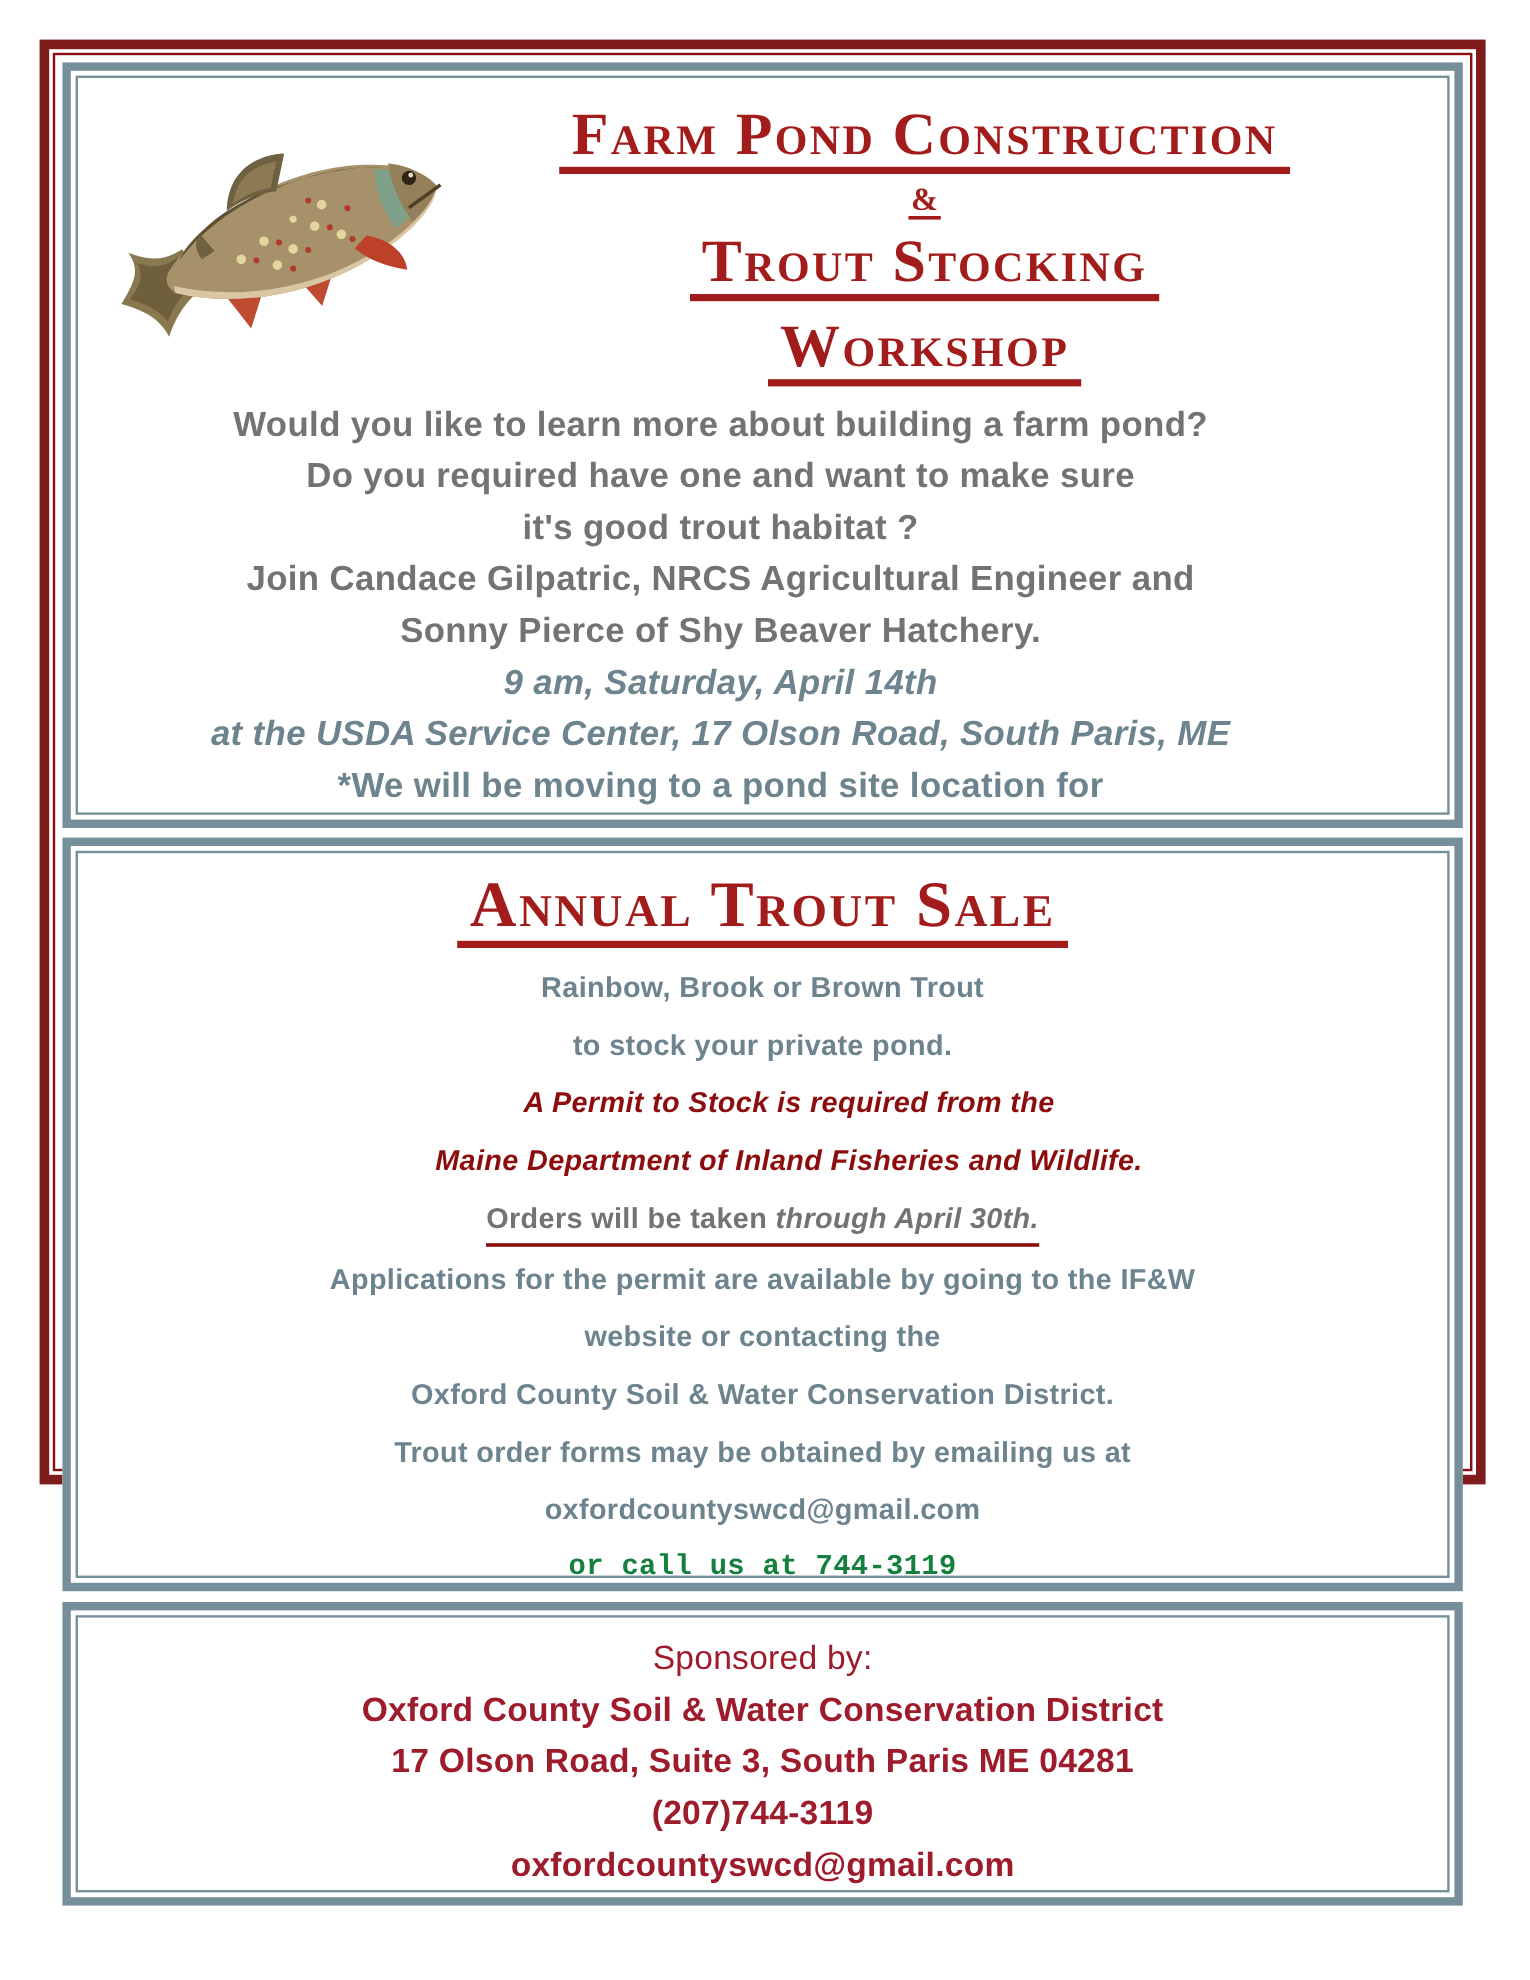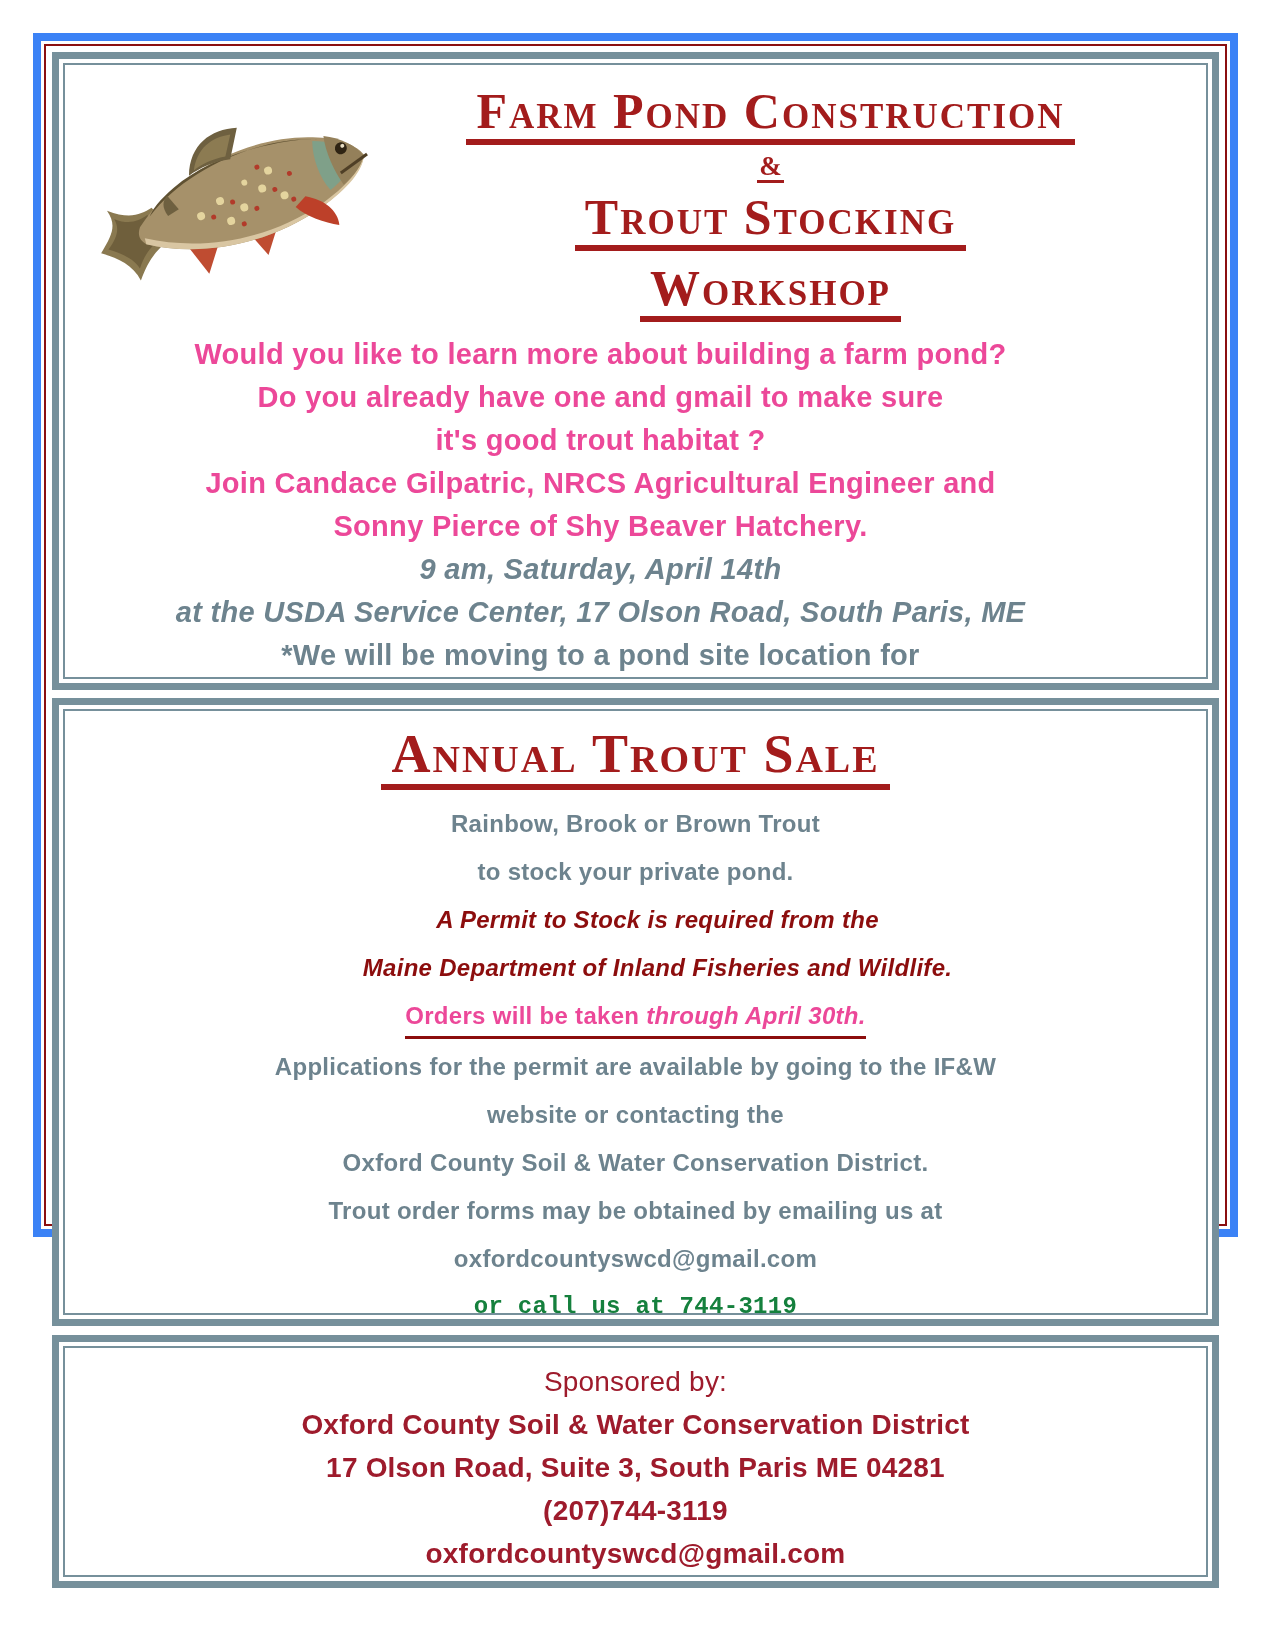--- a/index.html
+++ b/index.html
@@ -1,20 +1,20 @@
 <!DOCTYPE html>
 <html><head>
 <meta charset="utf-8">
 <style>
   html,body{margin:0;padding:0;background:#ffffff;}
   body{width:1275px;height:1650px;position:relative;font-family:"Liberation Sans",sans-serif;overflow:hidden;}
 
   
   .red-frame{position:absolute;left:33px;top:33px;width:1205px;height:1204px;
-    border:8px solid #3b82f6;box-sizing:border-box;padding:3px;}
+    border:8px solid #7f1d1d;box-sizing:border-box;padding:3px;}
   .red-frame-inner{width:100%;height:100%;box-sizing:border-box;border:2px solid #8b0f10;
     padding:6px 6px;display:flex;flex-direction:column;}
 
   
   .section{border:7px solid #76909b;box-sizing:border-box;padding:4px;background:#fff;}
   .section-inner{width:100%;height:100%;box-sizing:border-box;border:2px solid #76909b;
     text-align:center;position:relative;overflow:hidden;}
   .sec-workshop{height:662px;margin-bottom:8px;}
   .sec-sale{height:628px;margin-bottom:9px;}
   .sec-footer{flex:1;}
@@ -25,21 +25,21 @@
     display:inline-block;border-bottom:6px solid #a31c1c;padding:0 10px 1px 10px;margin:5px auto;}
   .amp{font-family:"Liberation Serif",serif;font-weight:bold;color:#a31c1c;font-size:27px;
     line-height:28px;display:inline-block;border-bottom:3px solid #a31c1c;padding:0 2px;margin:2px auto;}
   .title-block{margin-left:270px;padding-top:14px;}
   .sale-title{font-size:54px;line-height:58px;margin-top:14px;margin-bottom:10px;text-align:right;}
 
   
   .wk-body{margin-right:70px;padding-top:6px;}
   .line{display:block;}
   .wk-body .line{font-size:29px;line-height:43px;letter-spacing:0.3px;font-weight:bold;}
-  .t-red{color:#ec4899;}
+  .t-red{color:#737373;}
   .t-gray{color:#6d838e;}
   .t-gray-i{color:#6d838e;font-style:italic;}
   .t-red-i{color:#8c0d0d;font-style:italic;margin-left:44px;}
 
   .sale-body .line{font-size:24px;line-height:48px;letter-spacing:0.3px;font-weight:bold;}
   .orders{display:inline-block;border-bottom:3px solid #8c0d0d;line-height:40px;margin:4px auto;}
   .orders .roman{font-style:normal;}
   .orders .ital{font-style:italic;}
   .t-serif{font-family:Liberation Mono, monospace;font-weight:normal;color:#15803d;
     font-size:32px;line-height:46px;letter-spacing:0.5px;}
@@ -115,21 +115,21 @@
 
         <div class="title-block">
           <span class="headline">Farm Pond Construction</span><br>
           <span class="amp">&amp;</span><br>
           <span class="headline">Trout Stocking</span><br>
           <span class="headline">Workshop</span>
         </div>
 
         <div class="wk-body">
           <span class="line t-red">Would you like to learn more about building a farm pond?</span>
-          <span class="line t-red">Do you already have one and gmail to make sure</span>
+          <span class="line t-red">Do you required have one and want to make sure</span>
           <span class="line t-red">it's good trout habitat ?</span>
           <span class="line t-red">Join Candace Gilpatric, NRCS  Agricultural Engineer and</span>
           <span class="line t-red">Sonny Pierce of Shy Beaver Hatchery.</span>
           <span class="line t-gray-i">9 am, Saturday, April 14th</span>
           <span class="line t-gray-i">at the USDA Service Center, 17 Olson Road, South Paris, ME</span>
           <span class="line t-gray">*We will be moving to a pond site location  for</span>
         </div>
 
       </div>
     </div>

